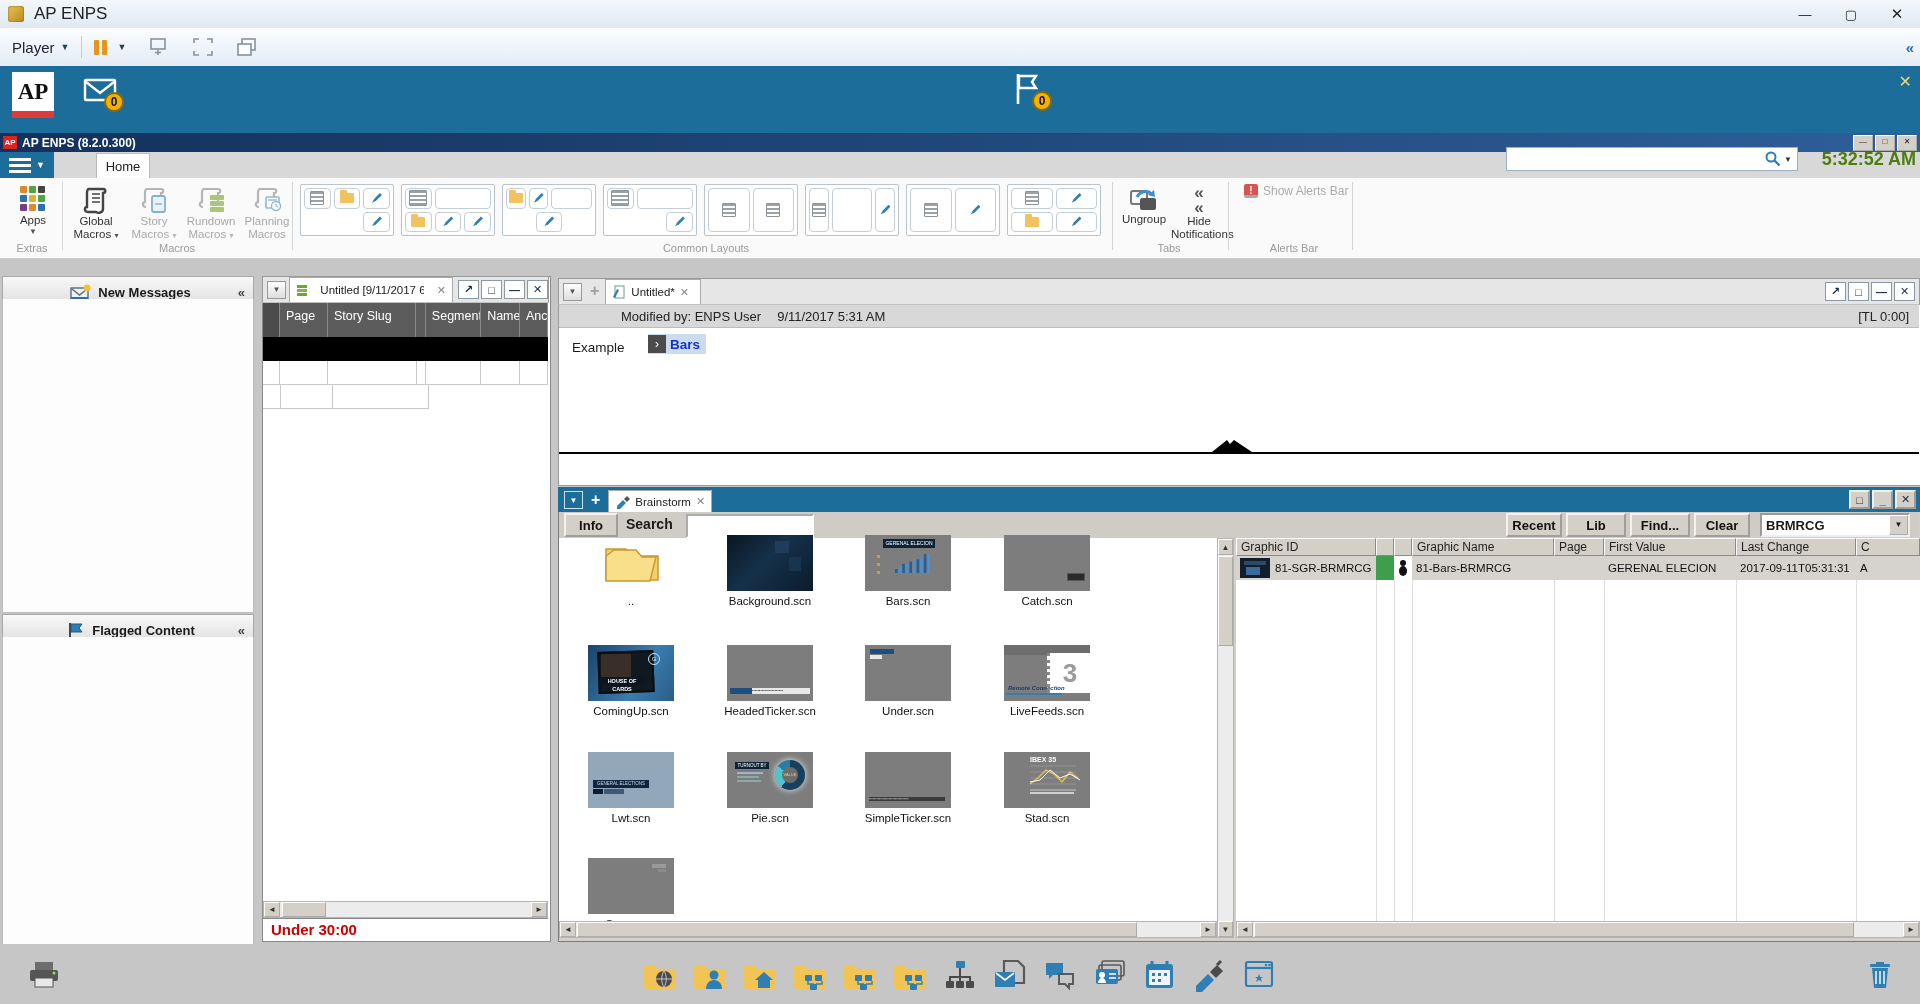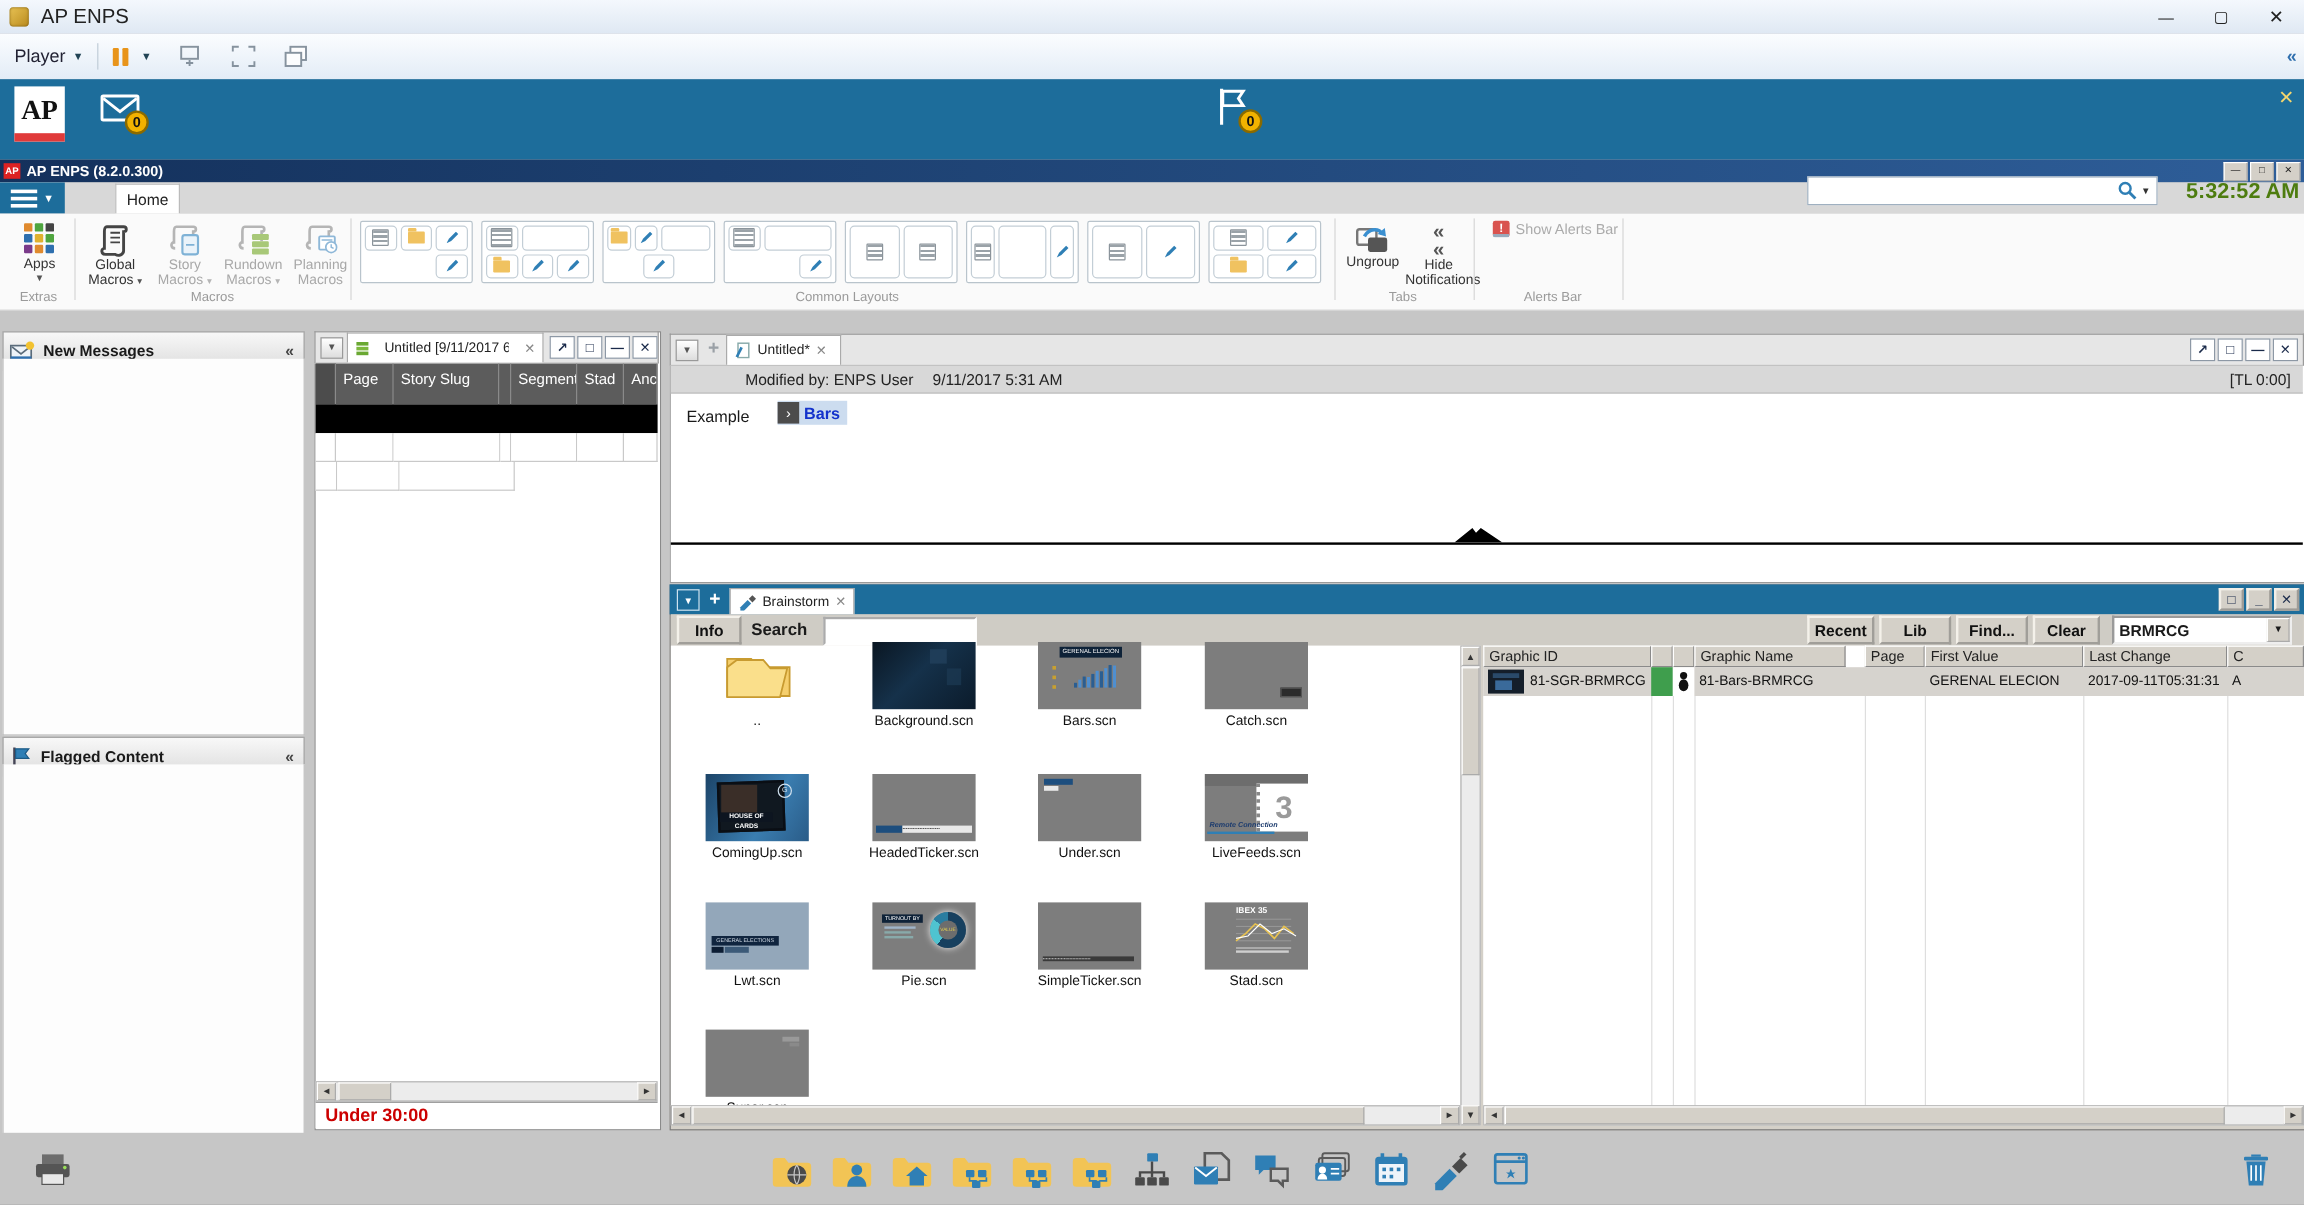--- a/index.html
+++ b/index.html
@@ -64,21 +64,21 @@
   .mini-list{width:12px;height:12px;background:repeating-linear-gradient(#9aa2a8 0 2px,#fff 2px 4px);border:1px solid #8b949b;border-radius:1px;}
   .mini-list.big{width:16px;height:14px;}
   .mini-folder{width:14px;height:10px;background:#f0c260;border-radius:1px;position:relative;}
   .mini-folder:before{content:"";position:absolute;left:0;top:-3px;width:7px;height:3px;background:#f0c260;border-radius:1px 1px 0 0;}
   .mini-pencil{width:13px;height:13px;background:#2f7fb5;clip-path:polygon(15% 85%,30% 55%,75% 10%,90% 25%,45% 70%,15% 85%);}
   
   .chev2{font-size:17px;font-weight:bold;color:#555;line-height:15px;}
   .alertbtn{display:flex;align-items:center;gap:5px;font-size:12px;color:#ababab;}
   .alertico{width:14px;height:14px;background:#d9534f;border-radius:2px;color:#fff;font-weight:bold;font-size:10px;text-align:center;line-height:14px;border-bottom:3px solid #9ab;box-sizing:border-box;}
   
-  .lpanel-h{left:2px;width:252px;height:33px;background:linear-gradient(#f8f8f8,#dcdcdc);border:1px solid #a8a8a8;display:flex;align-items:center;box-sizing:border-box;}
+  .lpanel-h{left:2px;width:252px;height:33px;background:linear-gradient(#f8f8f8,#dcdcdc);border:1px solid #a8a8a8;display:flex;align-items:center;box-sizing:border-box;justify-content:center;}
   .lpanel-h .t{font-weight:bold;font-size:13px;margin-left:6px;}
   .lpanel-h .c{position:absolute;right:8px;font-size:13px;color:#444;font-weight:bold;cursor:pointer;}
   .lpanel-b{left:2px;width:252px;background:#fdfdfd;border:1px solid #bcbcbc;border-top:none;box-sizing:border-box;}
   
   .ptabbar{background:#e6e6e6;border:1px solid #9a9a9a;border-bottom:1px solid #c2c2c2;box-sizing:border-box;display:flex;align-items:center;}
   .smbtn{width:19px;height:18px;background:linear-gradient(#fff,#ddd);border:1px solid #999;font-size:8px;color:#555;display:flex;align-items:center;justify-content:center;margin-left:4px;cursor:pointer;box-sizing:border-box;}
   .ptab{height:100%;background:#fff;border:1px solid #aaa;border-bottom:none;display:flex;align-items:center;padding:0 6px;gap:5px;box-sizing:border-box;cursor:pointer;}
   .ptab .x{color:#888;font-size:11px;cursor:pointer;}
   .ptab .tl{font-size:11.5px;color:#222;}
   .wbtn{width:21px;height:19px;background:#fff;border:1px solid #8d98a5;display:flex;align-items:center;justify-content:center;font-size:11px;font-weight:bold;color:#1a2a4a;cursor:pointer;box-sizing:border-box;}
@@ -456,21 +456,21 @@
           <div class="wbtn">—</div>
           <div class="wbtn">✕</div>
         </div>
       </div>
       <div class="abs runhdr" style="left: 263px; top: 303px; width: 285px; height: 34px;">
         <div class="hc" style="width: 18px; background: rgb(76, 76, 76);"></div>
         <div class="hc" style="width: 52px;">Page</div>
         <div class="hc" style="width: 96px;">Story Slug</div>
         <div class="hc" style="width: 10px;"></div>
         <div class="hc" style="width: 60px;">Segment</div>
-        <div class="hc" style="width: 42px;">Stad</div>
+        <div class="hc" style="width: 42px;">Name</div>
         <div class="hc" style="width: 30px;">Anc</div>
       </div>
       <div class="abs" style="left: 263px; top: 337px; width: 285px; height: 24px; background: rgb(0, 0, 0);"></div>
       <div class="abs cellrow" style="left: 263px; top: 361px; width: 285px;">
         <div class="cc" style="width: 18px;"></div>
         <div class="cc" style="width: 52px;"></div>
         <div class="cc" style="width: 96px;"></div>
         <div class="cc" style="width: 10px;"></div>
         <div class="cc" style="width: 60px;"></div>
         <div class="cc" style="width: 42px;"></div>
@@ -659,21 +659,21 @@
       <div class="scroll" style="left: 559px; top: 921px; width: 658px; height: 17px;">
         <div class="sarrow" style="left: 0px; top: 0px; width: 16px; height: 15px;">◄</div>
         <div class="sarrow" style="right: 0px; top: 0px; width: 16px; height: 15px;">►</div>
         <div class="sthumb" style="left: 17px; top: 0px; width: 560px; height: 15px;"></div>
       </div>
       <div class="abs" style="left: 1236px; top: 538px; width: 684px; height: 384px; background: rgb(255, 255, 255);"></div>
       <div class="abs thead" style="left: 1236px; top: 538px; width: 684px; height: 18px;">
         <div class="hc" style="left: 0px; width: 140px;">Graphic ID</div>
         <div class="hc" style="left: 140px; width: 18px;"></div>
         <div class="hc" style="left: 158px; width: 18px;"></div>
-        <div class="hc" style="left: 176px; width: 126px;">Graphic Name</div>
+        <div class="hc" style="left: 176px; width: 142px;">Graphic Name</div>
         <div class="hc" style="left: 318px; width: 50px;">Page</div>
         <div class="hc" style="left: 368px; width: 132px;">First Value</div>
         <div class="hc" style="left: 500px; width: 120px;">Last Change</div>
         <div class="hc" style="left: 620px; width: 64px;">C</div>
       </div>
       <div class="gridline" style="left: 1376px; top: 580px; height: 342px;"></div>
       <div class="gridline" style="left: 1394px; top: 580px; height: 342px;"></div>
       <div class="gridline" style="left: 1412px; top: 580px; height: 342px;"></div>
       <div class="gridline" style="left: 1554px; top: 580px; height: 342px;"></div>
       <div class="gridline" style="left: 1604px; top: 580px; height: 342px;"></div>

